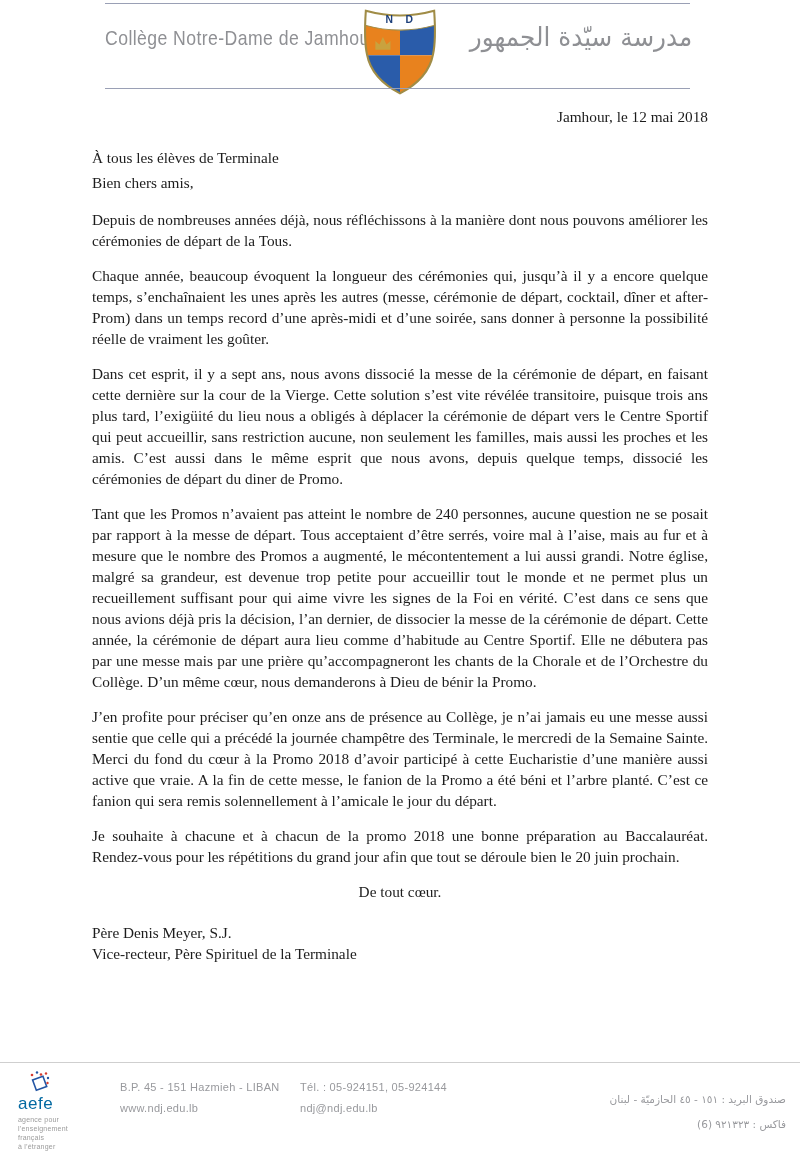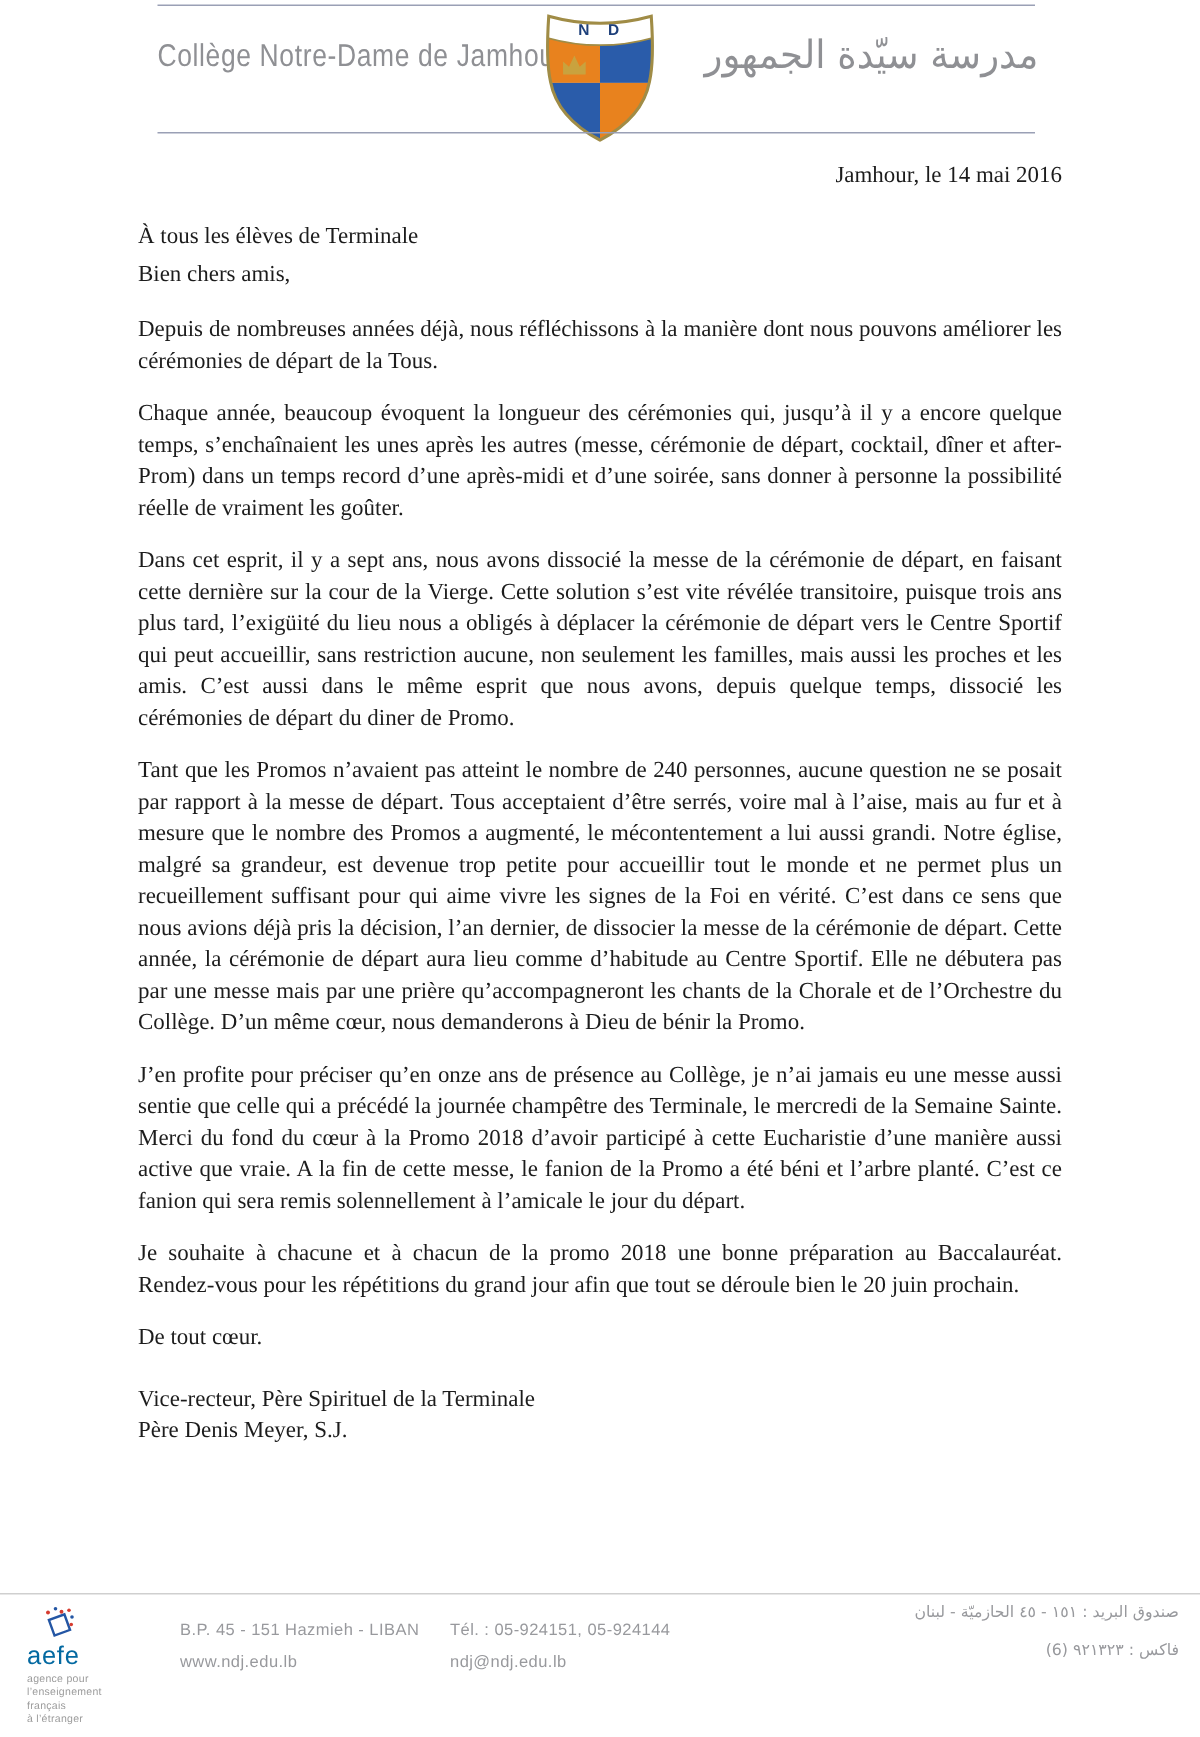--- a/index.html
+++ b/index.html
@@ -39,21 +39,21 @@
 
   
   .letter {
     position: absolute; left: 92px; top: 106px; width: 616px;
     font-size: 15.3px; line-height: 21px; color: #1c1c1c;
   }
   .dateline { text-align: right; margin-bottom: 20px; }
   .recipient { margin-bottom: 4px; }
   .salutation { margin-bottom: 16px; }
   .letter p { text-align: justify; margin: 0 0 14px 0; }
-  .closing { margin: 0 0 20px 0; }
+  .closing { margin: 0 0 20px 0; text-align: center; }
   .signature div { line-height: 21px; }
 
   
   .footer {
     position: absolute; left: 0; top: 1062px; width: 800px; height: 96px;
     border-top: 1px solid #cfcfcf;
     font-family: "Liberation Sans", sans-serif;
     color: #98999d;
   }
   .aefe { position: absolute; left: 18px; top: 6px; width: 90px; }
@@ -63,21 +63,21 @@
     letter-spacing: 0.5px; line-height: 17px;
   }
   .aefe-tagline { margin-top: 3px; }
   .aefe-tagline div {
     font-size: 7px; line-height: 9px; color: #9b9b9b; letter-spacing: 0.2px;
   }
   .f-col { position: absolute; top: 14px; font-size: 11px; line-height: 21px; letter-spacing: 0.3px; }
   .col-address { left: 120px; }
   .col-contact { left: 300px; }
   .col-ar {
-    right: 14px; top: 0; direction: rtl; text-align: right;
+    right: 14px; top: 24px; direction: rtl; text-align: right;
     font-family: "DejaVu Sans", sans-serif;
     font-size: 10.5px; line-height: 25px;
   }
   .ar-line2 { display: flex; flex-direction: row; gap: 26px; justify-content: flex-start; }
 </style>
 </head>
 <body>
 
 <div class="page">
 
@@ -101,35 +101,35 @@
       </g>
       <path d="M7,6 C36,14 64,14 93,6 C94.5,28 94,50 91.5,61 C87,85 69,100 50,110 C31,100 13,85 8.5,61 C6,50 5.5,28 7,6 Z" fill="none" stroke="#A08C46" stroke-width="2.6"></path>
       <text x="52" y="22" text-anchor="middle" font-family="Liberation Sans, sans-serif" font-size="13" font-weight="bold" fill="#1D3F7A" letter-spacing="6">N D</text>
     </svg>
 
     <div class="school-ar">مدرسة سيّدة الجمهور</div>
     <div class="rule bottom"></div>
   </header>
 
   <main class="letter">
-    <div class="dateline">Jamhour, le 14 mai 2016</div>
+    <div class="dateline">Jamhour, le 12 mai 2018</div>
     <div class="recipient">À tous les élèves de Terminale</div>
     <div class="salutation">Bien chers amis,</div>
 
     <p>Depuis de nombreuses années déjà, nous réfléchissons à la manière dont nous pouvons améliorer les cérémonies de départ de la Tous.</p>
     <p>Chaque année, beaucoup évoquent la longueur des cérémonies qui, jusqu’à il y a encore quelque temps, s’enchaînaient les unes après les autres (messe, cérémonie de départ, cocktail, dîner et after-Prom) dans un temps record d’une après-midi et d’une soirée, sans donner à personne la possibilité réelle de vraiment les goûter.</p>
     <p>Dans cet esprit, il y a sept ans, nous avons dissocié la messe de la cérémonie de départ, en faisant cette dernière sur la cour de la Vierge. Cette solution s’est vite révélée transitoire, puisque trois ans plus tard, l’exigüité du lieu nous a obligés à déplacer la cérémonie de départ vers le Centre Sportif qui peut accueillir, sans restriction aucune, non seulement les familles, mais aussi les proches et les amis. C’est aussi dans le même esprit que nous avons, depuis quelque temps, dissocié les cérémonies de départ du diner de Promo.</p>
     <p>Tant que les Promos n’avaient pas atteint le nombre de 240 personnes, aucune question ne se posait par rapport à la messe de départ. Tous acceptaient d’être serrés, voire mal à l’aise, mais au fur et à mesure que le nombre des Promos a augmenté, le mécontentement a lui aussi grandi. Notre église, malgré sa grandeur, est devenue trop petite pour accueillir tout le monde et ne permet plus un recueillement suffisant pour qui aime vivre les signes de la Foi en vérité. C’est dans ce sens que nous avions déjà pris la décision, l’an dernier, de dissocier la messe de la cérémonie de départ. Cette année, la cérémonie de départ aura lieu comme d’habitude au Centre Sportif. Elle ne débutera pas par une messe mais par une prière qu’accompagneront les chants de la Chorale et de l’Orchestre du Collège. D’un même cœur, nous demanderons à Dieu de bénir la Promo.</p>
     <p>J’en profite pour préciser qu’en onze ans de présence au Collège, je n’ai jamais eu une messe aussi sentie que celle qui a précédé la journée champêtre des Terminale, le mercredi de la Semaine Sainte. Merci du fond du cœur à la Promo 2018 d’avoir participé à cette Eucharistie d’une manière aussi active que vraie. A la fin de cette messe, le fanion de la Promo a été béni et l’arbre planté. C’est ce fanion qui sera remis solennellement à l’amicale le jour du départ.</p>
     <p>Je souhaite à chacune et à chacun de la promo 2018 une bonne préparation au Baccalauréat. Rendez-vous pour les répétitions du grand jour afin que tout se déroule bien le 20 juin prochain.</p>
 
     <div class="closing">De tout cœur.</div>
     <div class="signature">
+      <div>Père Denis Meyer, S.J.</div>
       <div>Vice-recteur, Père Spirituel de la Terminale</div>
-      <div>Père Denis Meyer, S.J.</div>
     </div>
   </main>
 
   <footer class="footer">
     <div class="aefe">
       <svg class="aefe-icon" width="26" height="26" viewBox="0 0 26 26" xmlns="http://www.w3.org/2000/svg">
         <rect x="8" y="9" width="11" height="11" fill="none" stroke="#2456A4" stroke-width="1.6" transform="rotate(-20 13 14)"></rect>
         <circle cx="6" cy="6" r="1.3" fill="#D63C30"></circle>
         <circle cx="11" cy="3.5" r="1.2" fill="#2456A4"></circle>
         <circle cx="15" cy="5.5" r="1.3" fill="#D63C30"></circle>

